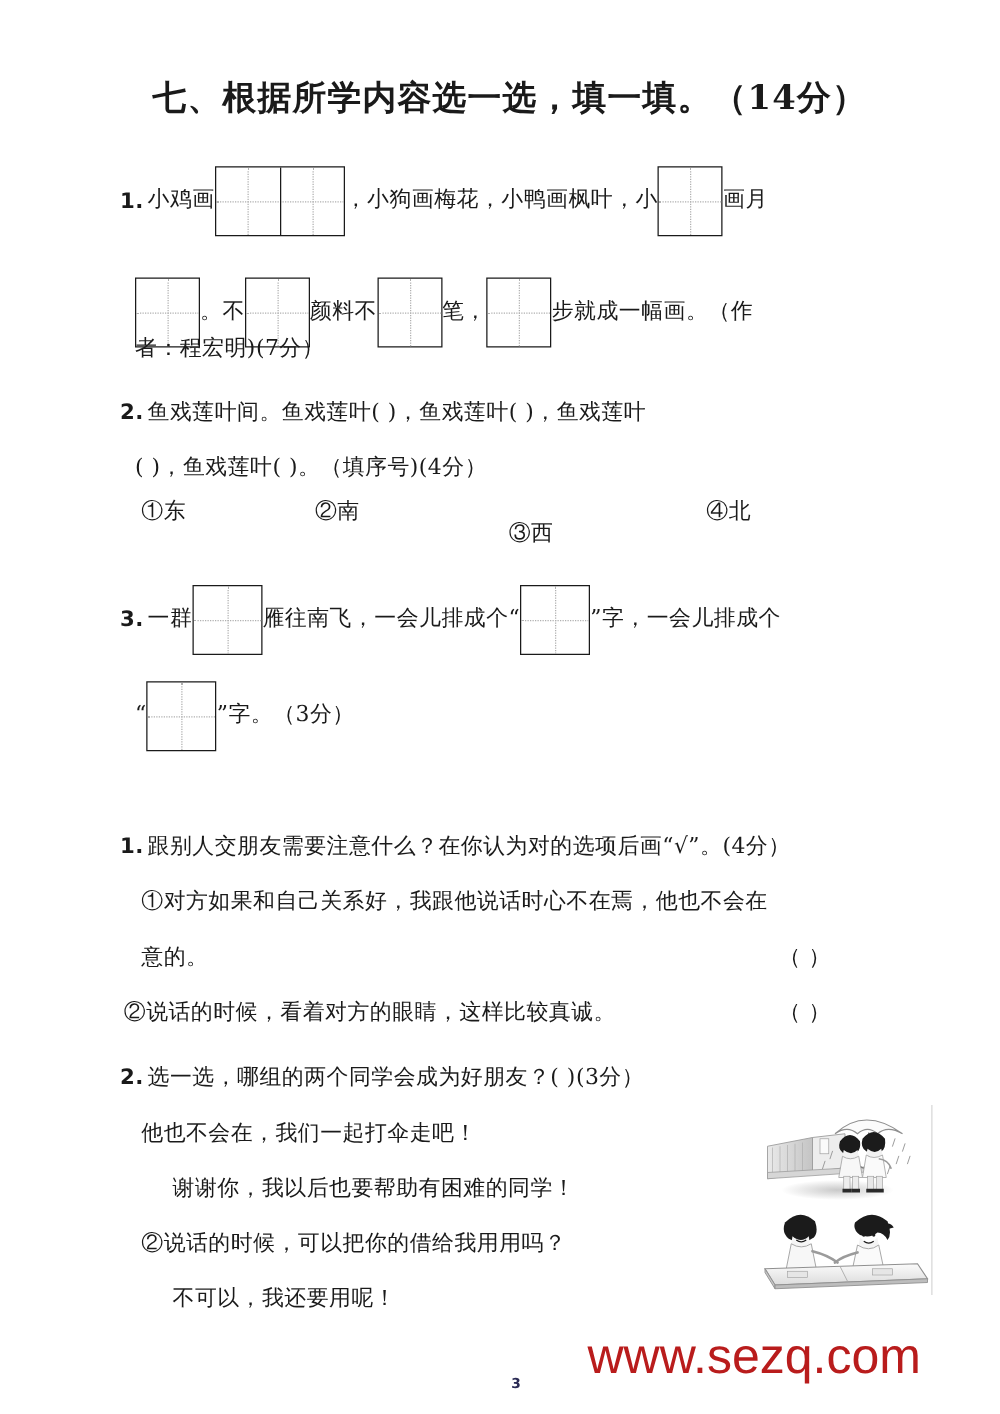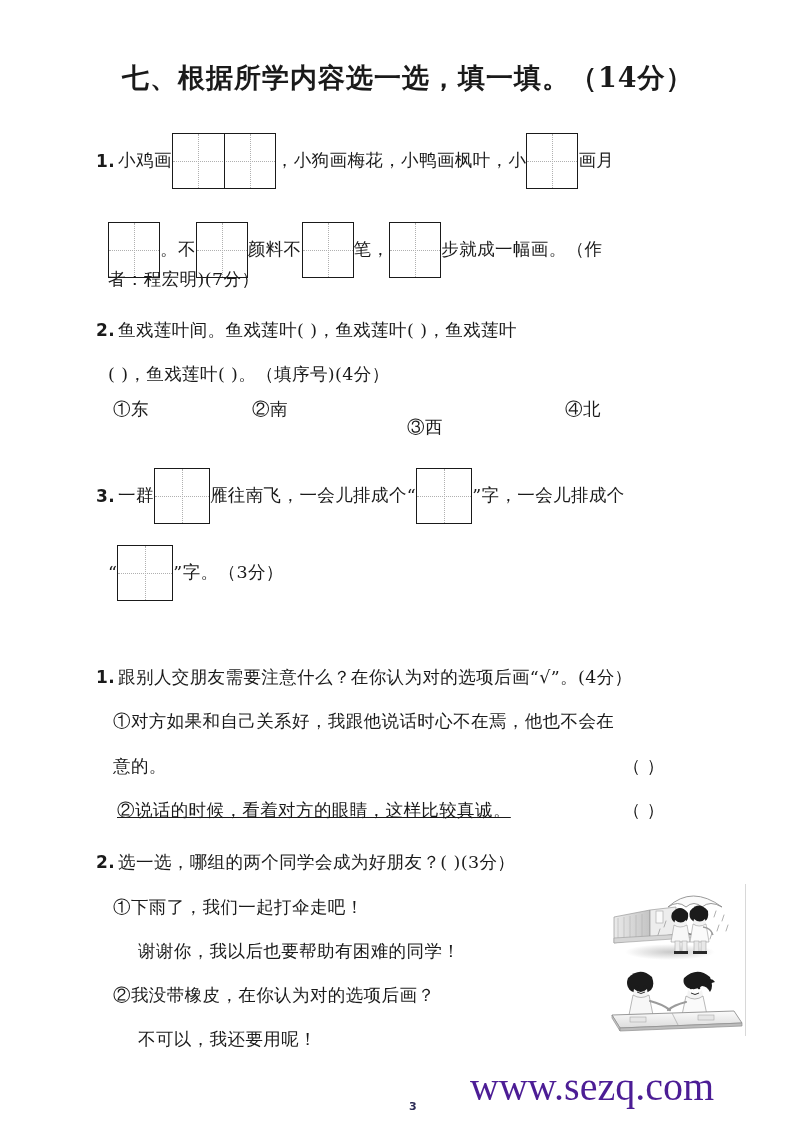--- a/index.html
+++ b/index.html
@@ -97,23 +97,23 @@
 
   
   .illus {
     position: absolute;
     overflow: hidden;
   }
 
   
   .watermark {
     position: absolute;
-    font-family: Liberation Serif, serif;
+    font-family: Liberation Sans, sans-serif;
     font-size: 40px;
-    color: #4c1d95;
+    color: #b91c1c;
     letter-spacing: 0px;
     white-space: nowrap;
   }
 
   
   .pageno {
     position: absolute;
     font-size: 11px;
     font-weight: bold;
     font-family: "DejaVu Sans", "Liberation Sans", sans-serif;
@@ -207,41 +207,41 @@
   <div class="qline" style="left:113px; top:713px;align-items:center;">
     <span class="txt">①对方如果和自己关系好，我跟他说话时心不在焉，他也不会在</span>
   </div>
   <div class="qline" style="left:113px; top:758px;">
     <span class="txt">意的。</span>
   </div>
   <div class="qline" style="left:623px; top:758px;">
     <span class="txt">（        ）</span>
   </div>
 
-  <div class="qline" style="left:117px; top:802px;text-decoration:underline;">
+  <div class="qline" style="left:99px; top:802px;">
     <span class="txt">②说话的时候，看着对方的眼睛，这样比较真诚。</span>
   </div>
   <div class="qline" style="left:623px; top:802px;">
     <span class="txt">（        ）</span>
   </div>
 
   <div class="qline" style="left:96px; top:854px;">
     <span class="qnum">2.</span>
     <span class="txt">选一选，哪组的两个同学会成为好朋友？(        )(3分）</span>
   </div>
 
   <div class="qline" style="left:113px; top:899px;">
-    <span class="txt">①下雨了，我们一起打伞走吧！</span>
+    <span class="txt">他也不会在，我们一起打伞走吧！</span>
   </div>
   <div class="qline" style="left:138px; top:943px;">
     <span class="txt">谢谢你，我以后也要帮助有困难的同学！</span>
   </div>
 
   <div class="qline" style="left:113px; top:987px;">
-    <span class="txt">②我没带橡皮，在你认为对的选项后画？</span>
+    <span class="txt">②说话的时候，可以把你的借给我用用吗？</span>
   </div>
   <div class="qline" style="left:138px; top:1031px;">
     <span class="txt">不可以，我还要用呢！</span>
   </div>
 
   <div class="scanrule" style="left:745px; top:884px; height:152px;"></div>
 
   <div class="illus" style="left:606px; top:881px; width:142px; height:82px;">
     <svg width="142" height="82" viewBox="0 0 142 82">
       <defs>

